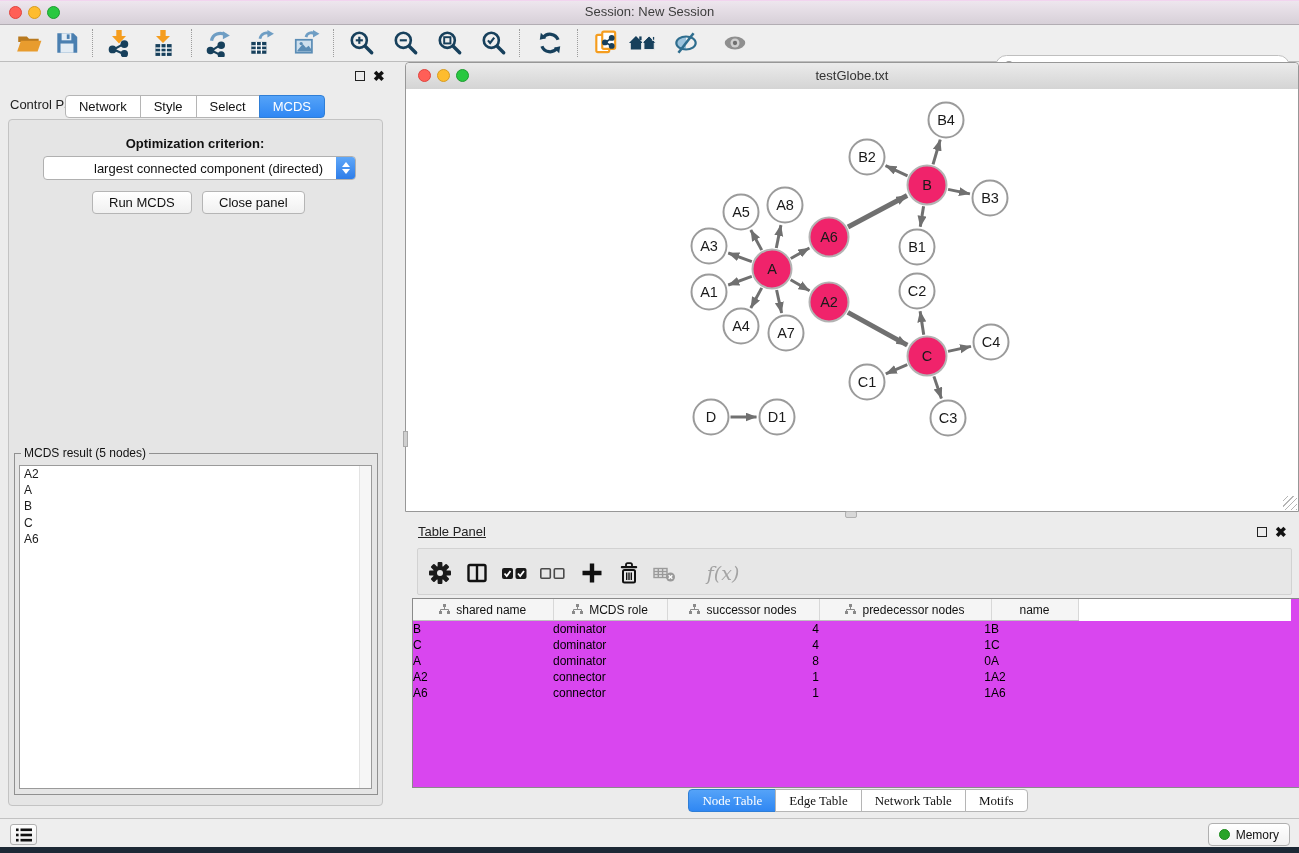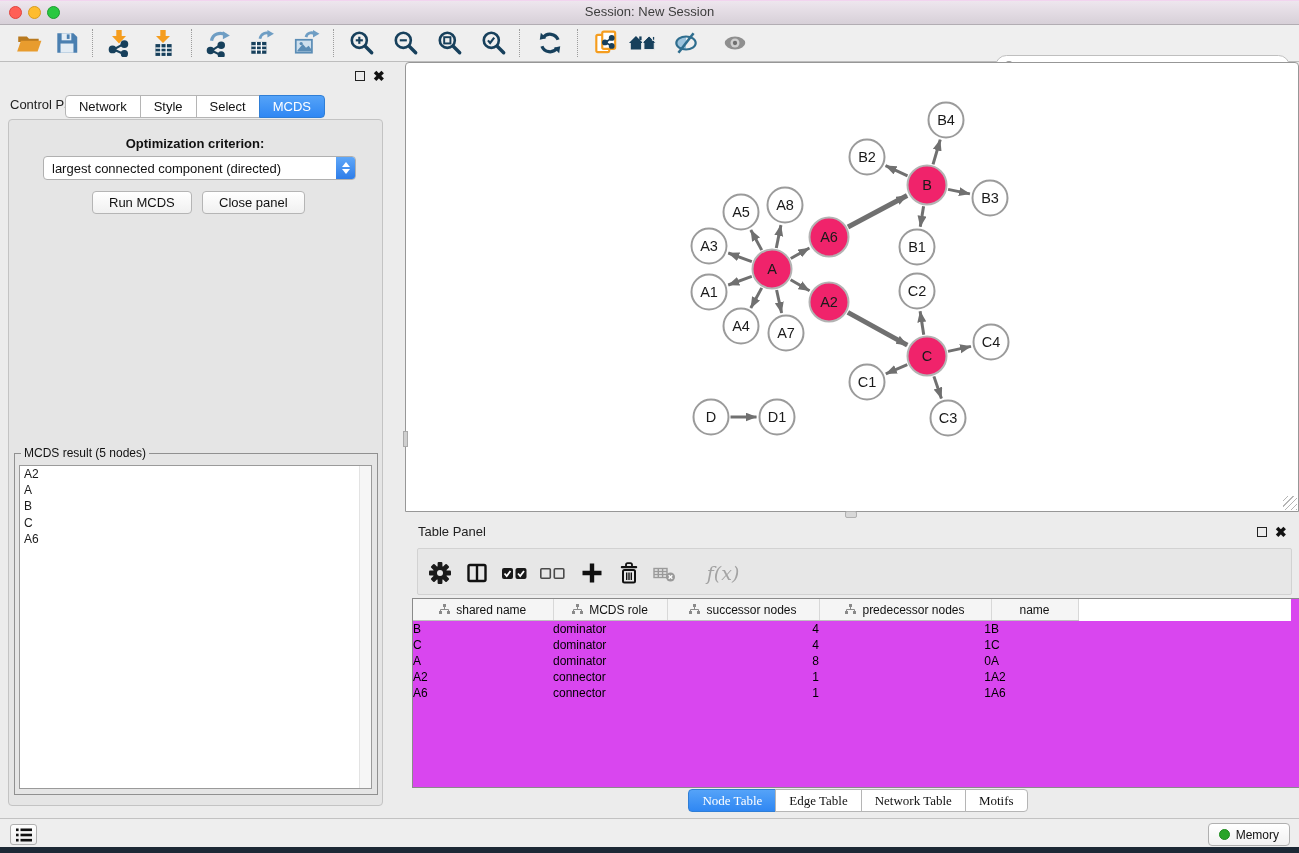--- a/index.html
+++ b/index.html
@@ -32,21 +32,21 @@
   .cp-tabs{position:absolute;left:0;top:95px;width:390px;display:flex;justify-content:center;}
   .seg{height:21px;line-height:21px;padding:0 13px;background:#fff;border:1px solid #b5b5b5;
     font-size:13px;color:#111;margin-left:-1px;cursor:pointer;}
   .seg-first{border-radius:4px 0 0 4px;margin-left:0;}
   .seg-last{border-radius:0 4px 4px 0;}
   .seg-sel{background:linear-gradient(#55a3f8,#2f87f3);border-color:#2f7ed6;color:#fff;}
   .cp-inner{position:absolute;left:8px;top:119px;width:375px;height:687px;background:#e5e5e5;
     border:1px solid #c3c3c3;border-radius:4px;box-sizing:border-box;}
   .opt-label{position:absolute;left:0;top:136px;width:390px;text-align:center;font-size:13px;color:#111;font-weight:bold;}
   .dropdown{position:absolute;left:43px;top:156px;width:313px;height:24px;background:#fff;
-    border:1px solid #b0b0b0;border-radius:4px;box-sizing:border-box;display:flex;align-items:center;cursor:pointer;}
+    border:1px solid #b0b0b0;border-radius:4px;box-sizing:border-box;display:flex;align-items:center;cursor:pointer;padding-left:42px;}
   .dropdown .dd-text{flex:1;font-size:13px;padding-left:8px;color:#111;white-space:nowrap;overflow:hidden;}
   .dd-stepper{width:19px;height:22px;border-radius:0 3px 3px 0;background:linear-gradient(#5fa7f8,#2e7de9);
     display:flex;flex-direction:column;align-items:center;justify-content:center;gap:2px;}
   .dd-up{width:0;height:0;border-left:4px solid transparent;border-right:4px solid transparent;border-bottom:5px solid #fff;}
   .dd-down{width:0;height:0;border-left:4px solid transparent;border-right:4px solid transparent;border-top:5px solid #fff;}
   .cp-btn{position:absolute;top:191px;height:23px;background:linear-gradient(#ffffff,#f0f0f0);
     border:1px solid #b5b5b5;border-radius:4px;font-size:13px;color:#111;box-sizing:border-box;
     display:flex;align-items:center;justify-content:center;cursor:pointer;padding:0 16px;}
   .mcds-fieldset{position:absolute;left:14px;top:453px;width:364px;height:342px;
     border:1px solid #909090;box-sizing:border-box;background:transparent;}
@@ -60,21 +60,21 @@
   .net-titlebar{position:absolute;left:0;top:0;right:0;height:26px;border-radius:4px 4px 0 0;
     background:linear-gradient(#ebebeb,#d4d4d4);border-bottom:1px solid #a8a8a8;}
   .net-tl{position:absolute;top:6px;width:13px;height:13px;border-radius:50%;}
   .net-title{position:absolute;left:0;right:0;top:5px;text-align:center;font-size:13px;color:#333;}
   .net-canvas{position:absolute;left:0;top:26px;right:0;bottom:0;background:#fff;overflow:hidden;}
   .resize-grip{position:absolute;right:1px;bottom:1px;width:14px;height:14px;cursor:nwse-resize;
     background:repeating-linear-gradient(135deg,transparent 0 3px,#b5b5b5 3px 4px);}
   .left-handle{position:absolute;left:-3px;top:368px;width:5px;height:16px;background:#cfcfcf;border:1px solid #aaa;box-sizing:border-box;cursor:ew-resize;}
   .h-splitter{position:absolute;left:845px;top:511px;width:12px;height:7px;background:#d8d8d8;border:1px solid #b0b0b0;border-radius:2px;box-sizing:border-box;cursor:ns-resize;}
   
-  .tp-title{position:absolute;left:418px;top:524px;font-size:13px;color:#222;}
+  .tp-title{position:absolute;left:418px;top:524px;font-size:13px;color:#222;text-decoration:underline;}
   .tp-toolbar{position:absolute;left:417px;top:548px;width:875px;height:47px;background:#e7e7e7;
     border:1px solid #d2d2d2;box-sizing:border-box;border-radius:2px;}
   .tp-icon{position:absolute;top:10px;width:28px;height:28px;display:flex;align-items:center;justify-content:center;cursor:pointer;}
   .fx-label{font-size:19px;font-style:italic;color:#a3a3a3;font-family:"DejaVu Serif",serif;margin-left:32px;}
   .tp-tablebox{position:absolute;left:412px;top:598px;width:1055px;height:190px;background:#d946ef;
     border:1px solid #8a8a8a;box-sizing:border-box;overflow:hidden;}
   table.node-table{border-collapse:collapse;table-layout:fixed;width:878px;font-size:12px;}
   table.node-table th{height:21px;background:#f5f5f5;border-bottom:1px solid #bfbfbf;border-right:1px solid #d8d8d8;
     font-weight:normal;color:#111;text-align:center;padding:0;white-space:nowrap;overflow:hidden;}
   table.node-table th.filler{background:#fff;border-right:none;border-bottom:none;}
@@ -302,20 +302,26 @@
       <div class="mcds-item">A2</div>
         <div class="mcds-item">A</div>
         <div class="mcds-item">B</div>
         <div class="mcds-item">C</div>
         <div class="mcds-item">A6</div>
         <div class="mcds-track"></div>
     </div>
   </div>
 
   <div class="net-window">
+    <div class="net-titlebar">
+      <span class="net-tl tl red" style="left:12px;"></span>
+      <span class="net-tl tl yellow" style="left:31px;"></span>
+      <span class="net-tl tl green" style="left:50px;"></span>
+      <div class="net-title">testGlobe.txt</div>
+    </div>
     <div class="net-canvas">
       <svg id="net-svg" width="892" height="422" viewBox="0 0 892 422">
           <defs>
             <marker id="arw" markerWidth="12" markerHeight="10" refX="11" refY="4.5" orient="auto" markerUnits="userSpaceOnUse">
               <path d="M0,0 L11.5,4.5 L0,9 Z" fill="#707070"></path>
             </marker>
           </defs>
           <line x1="355.7279031414353" y1="161.1125960987682" x2="344.79432491165466" y2="141.0089199988489" stroke="#707070" stroke-width="3" marker-end="url(#arw)"></line>
           <line x1="370.27978837223725" y1="158.93027262898585" x2="374.91927155205286" y2="136.0897400514321" stroke="#707070" stroke-width="3" marker-end="url(#arw)"></line>
           <line x1="345.80381762386685" y1="172.62679056109425" x2="322.256825056313" y2="164.03026946500316" stroke="#707070" stroke-width="3" marker-end="url(#arw)"></line>

